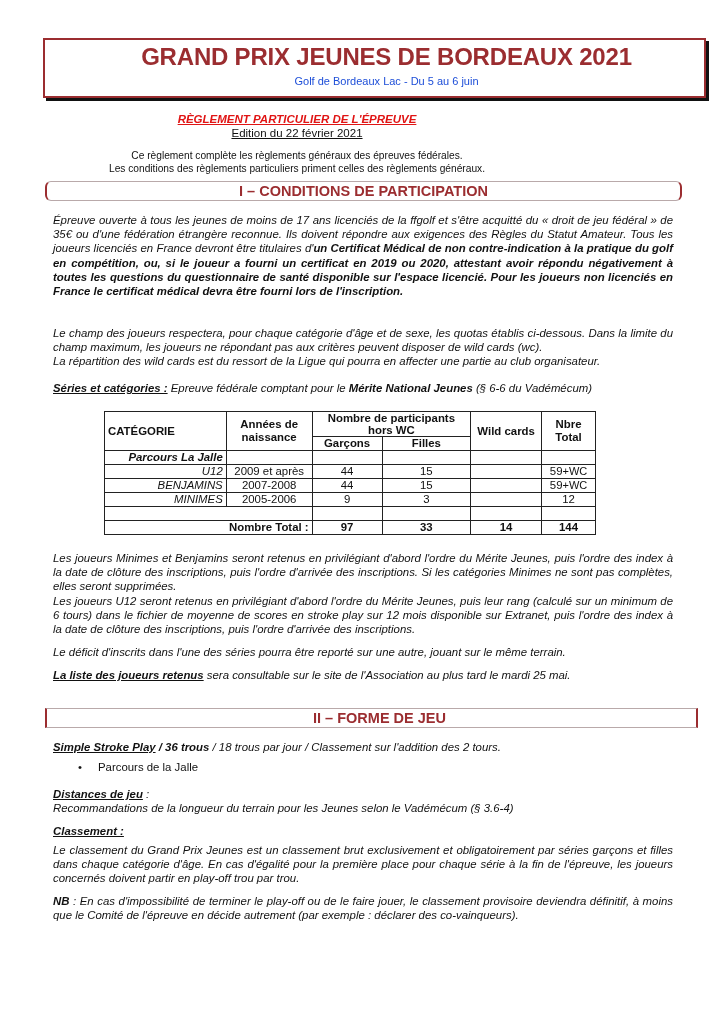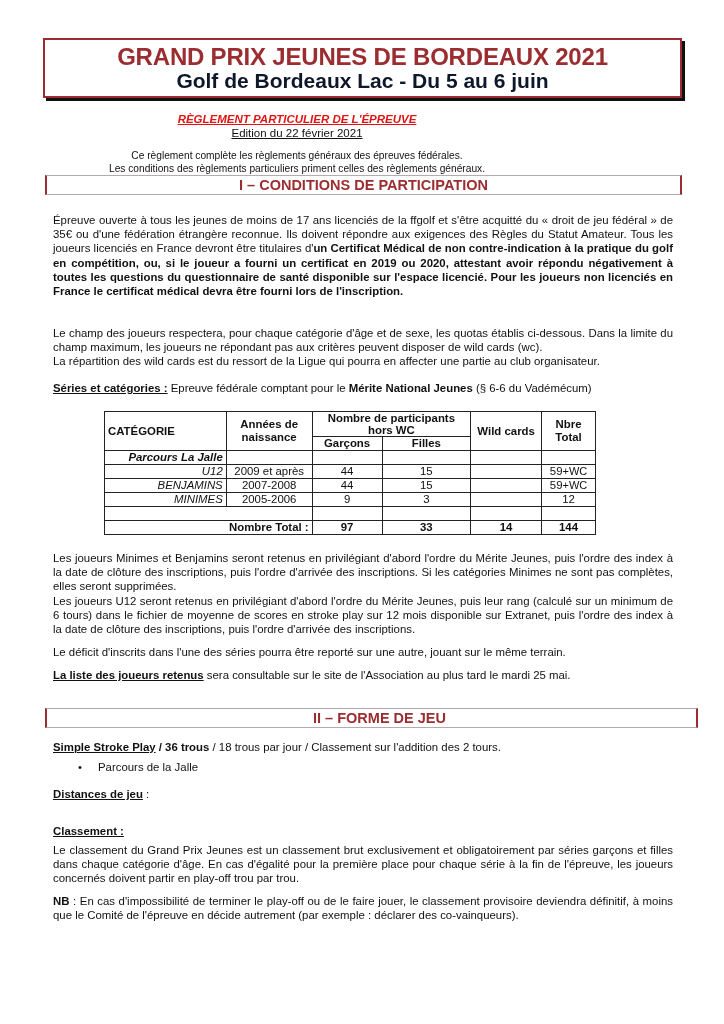--- a/index.html
+++ b/index.html
@@ -6,45 +6,46 @@
   body {
     width: 724px; height: 1024px; position: relative; overflow: hidden;
     font-family: "Liberation Sans", sans-serif; color: #111111;
     font-size: 11.4px; line-height: 14.2px;
   }
   .title-box {
     position: absolute; left: 43px; top: 38px; width: 635px; height: 56px;
     border: 2px solid #9b2d30; background: #fff;
     box-shadow: 3px 3px 0 #111;
     text-align: center;
+    padding-left: 24px;
   }
   .title-main {
     color: #9b2d30; font-weight: bold; font-size: 24px; line-height: 28px;
     margin-top: 3px; letter-spacing: -0.2px;
   }
   .title-sub {
-    color: #0f172a; font-weight: bold; font-size: 21px; line-height: 20px;
+    color: #1d4ed8; font-weight: normal; font-size: 11px; line-height: 20px;
   }
   .centered { position: absolute; left: 0; width: 594px; text-align: center; }
   .reg-title {
     top: 112px; color: #e01414; font-weight: bold; font-style: italic;
     text-decoration: underline; font-size: 11.5px; line-height: 14px;
   }
   .edition { top: 126px; font-size: 11.5px; line-height: 14px; text-decoration: underline; }
   .intro { top: 150px; font-size: 10.2px; line-height: 12.5px; }
   .section-box {
     position: absolute; left: 45px; width: 633px; height: 18px;
     border-top: 1px solid #b9a9aa; border-bottom: 1px solid #b9a9aa;
     border-left: 2px solid #9b2d30; border-right: 2px solid #9b2d30;
     text-align: center; color: #9b2d30; font-weight: bold;
     font-size: 14.5px; line-height: 18px;
   }
   .para {
     position: absolute; left: 53px; width: 620px;
-    text-align: justify; font-size: 11.4px; line-height: 14.2px;
+    text-align: justify; font-size: 11.4px; line-height: 14.2px; font-style: italic;
   }
   .para.left { text-align: left; }
   .b { font-weight: bold; }
   .u { text-decoration: underline; }
   table.cat {
     position: absolute; left: 104px; top: 411px; width: 492px;
     border-collapse: collapse; font-size: 11.4px;
   }
   table.cat td, table.cat th {
     border: 1px solid #222; padding: 0 3px; height: 13px; line-height: 13px;
@@ -67,21 +68,21 @@
   <div class="title-sub">Golf de Bordeaux Lac - Du 5 au 6 juin</div>
 </div>
 
 <div class="centered reg-title">RÈGLEMENT PARTICULIER DE L'ÉPREUVE</div>
 <div class="centered edition">Edition du 22 février 2021</div>
 <div class="centered intro">
   <div>Ce règlement complète les règlements généraux des épreuves fédérales.</div>
   <div>Les conditions des règlements particuliers priment celles des règlements généraux.</div>
 </div>
 
-<div class="section-box" style="top:175px;">I – CONDITIONS DE PARTICIPATION</div>
+<div class="section-box" style="top:181px;border-radius:6px;">I – CONDITIONS DE PARTICIPATION</div>
 
 <div class="para" style="top:213px;">
   <span>Épreuve ouverte à tous les jeunes de moins de 17 ans licenciés de la ffgolf et s'être acquitté du « droit de jeu fédéral » de 35€ ou d'une fédération étrangère reconnue. Ils doivent répondre aux exigences des Règles du Statut Amateur. Tous les joueurs licenciés en France devront être titulaires d'</span><span class="b">un Certificat Médical de non contre-indication à la pratique du golf en compétition, ou, si le joueur a fourni un certificat en 2019 ou 2020, attestant avoir répondu négativement à toutes les questions du questionnaire de santé disponible sur l'espace licencié. Pour les joueurs non licenciés en France le certificat médical devra être fourni lors de l'inscription.</span>
 </div>
 
 <div class="para" style="top:326px;">
   <div>Le champ des joueurs respectera, pour chaque catégorie d'âge et de sexe, les quotas établis ci-dessous. Dans la limite du champ maximum, les joueurs ne répondant pas aux critères peuvent disposer de wild cards (wc).</div>
   <div style="text-align:left;">La répartition des wild cards est du ressort de la Ligue qui pourra en affecter une partie au club organisateur.</div>
 </div>
 
@@ -171,20 +172,21 @@
 <div class="para left" style="top:740px;">
   <span class="b u">Simple Stroke Play</span><span class="b"> / 36 trous</span><span> / 18 trous par jour / Classement sur l'addition des 2 tours.</span>
 </div>
 
 <div class="bullet">
   <span class="dot">•</span><span>Parcours de la Jalle</span>
 </div>
 
 <div class="para left" style="top:787px;">
   <div><span class="b u">Distances de jeu</span><span> :</span></div>
+  <div>Recommandations de la longueur du terrain pour les Jeunes selon le Vadémécum (§ 3.6-4)</div>
 </div>
 
 <div class="para left" style="top:824px;">
   <span class="b u">Classement :</span>
 </div>
 
 <div class="para" style="top:843px;">Le classement du Grand Prix Jeunes est un classement brut exclusivement et obligatoirement par séries garçons et filles dans chaque catégorie d'âge. En cas d'égalité pour la première place pour chaque série à la fin de l'épreuve, les joueurs concernés doivent partir en play-off trou par trou.</div>
 
 <div class="para" style="top:894px;">
   <span class="b">NB</span><span> : En cas d'impossibilité de terminer le play-off ou de le faire jouer, le classement provisoire deviendra définitif, à moins que le Comité de l'épreuve en décide autrement (par exemple : déclarer des co-vainqueurs).</span>

